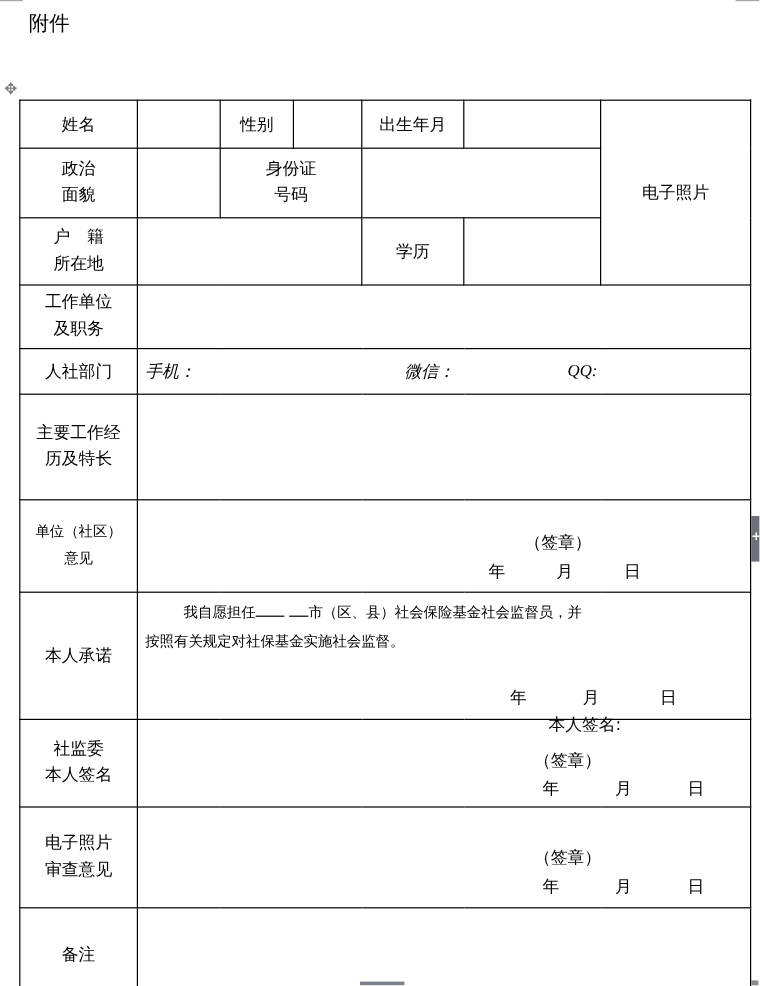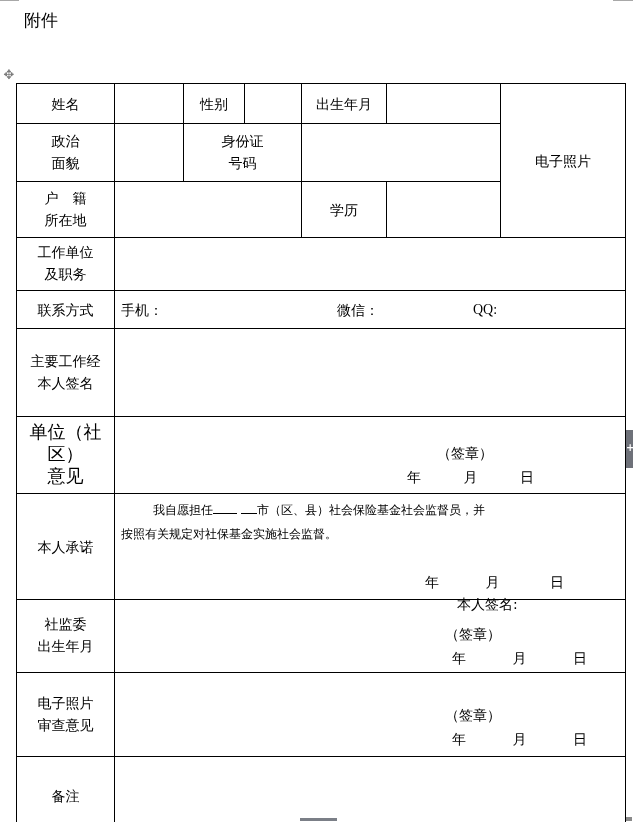--- a/index.html
+++ b/index.html
@@ -39,21 +39,21 @@
       font-size: 14px;
     }
     .form-table td {
       border: 1.5px solid #000;
       padding: 0;
       vertical-align: middle;
       text-align: center;
       line-height: 22px;
     }
     .lbl { white-space: pre-line; font-family: Liberation Mono, monospace; }
-    .contact-row span { position: absolute; top: 50%; transform: translateY(-50%); }
+    .contact-row span { position: absolute; top: 50%; transform: translateY(-50%); font-style: italic; }
     .rel { position: relative; }
     .sig-block {
       position: absolute; text-align: left; line-height: 24px;
     }
     .pledge-text {
       position: absolute; left: 6px; top: 4px; right: 10px;
       text-align: left; line-height: 24px; font-size: 12px;
     }
     .blank-line { display: inline-block; border-bottom: 1px solid #000; width: 24px; height: 14px; vertical-align: baseline; }
     .date-parts span { display: inline-block; }
@@ -124,36 +124,36 @@
       <td></td>
     </tr>
 
     <tr style="height:53px">
       <td class="lbl">工作单位
 及职务</td>
       <td colspan="6"></td>
     </tr>
 
     <tr style="height:38px">
-      <td>联系方式</td>
+      <td>人社部门</td>
       <td colspan="6" class="rel contact-row">
         <span style="left:6px">手机：</span>
         <span style="left:222px">微信：</span>
         <span style="left:358px; font-family:'Liberation Serif', serif; font-size:14px;">QQ:</span>
       </td>
     </tr>
 
     <tr style="height:88px">
       <td class="lbl">主要工作经
-本人签名</td>
+历及特长</td>
       <td colspan="6"></td>
     </tr>
 
     <tr style="height:77px">
-      <td class="lbl" style="font-size:18px;">单位（社区）
+      <td class="lbl" style="font-size:12px;">单位（社区）
 意见</td>
       <td colspan="6" class="rel">
         <div class="sig-block" style="left:322px; top:24px;">（签章）</div>
         <div class="sig-block date-parts" style="left:292px; top:48px;">
           <span>年</span>
           <span style="margin-left:38px">月</span>
           <span style="margin-left:38px">日</span>
         </div>
       </td>
     </tr>
@@ -169,21 +169,21 @@
         <div class="sig-block date-parts" style="left:310px; top:76px;">
           <span>年</span>
           <span style="margin-left:42px">月</span>
           <span style="margin-left:46px">日</span>
         </div>
       </td>
     </tr>
 
     <tr style="height:73px">
       <td class="lbl">社监委
-出生年月</td>
+本人签名</td>
       <td colspan="6" class="rel">
         <div class="sig-block" style="left:330px; top:22px;">（签章）</div>
         <div class="sig-block date-parts" style="left:337px; top:46px;">
           <span>年</span>
           <span style="margin-left:42px">月</span>
           <span style="margin-left:42px">日</span>
         </div>
       </td>
     </tr>
 

